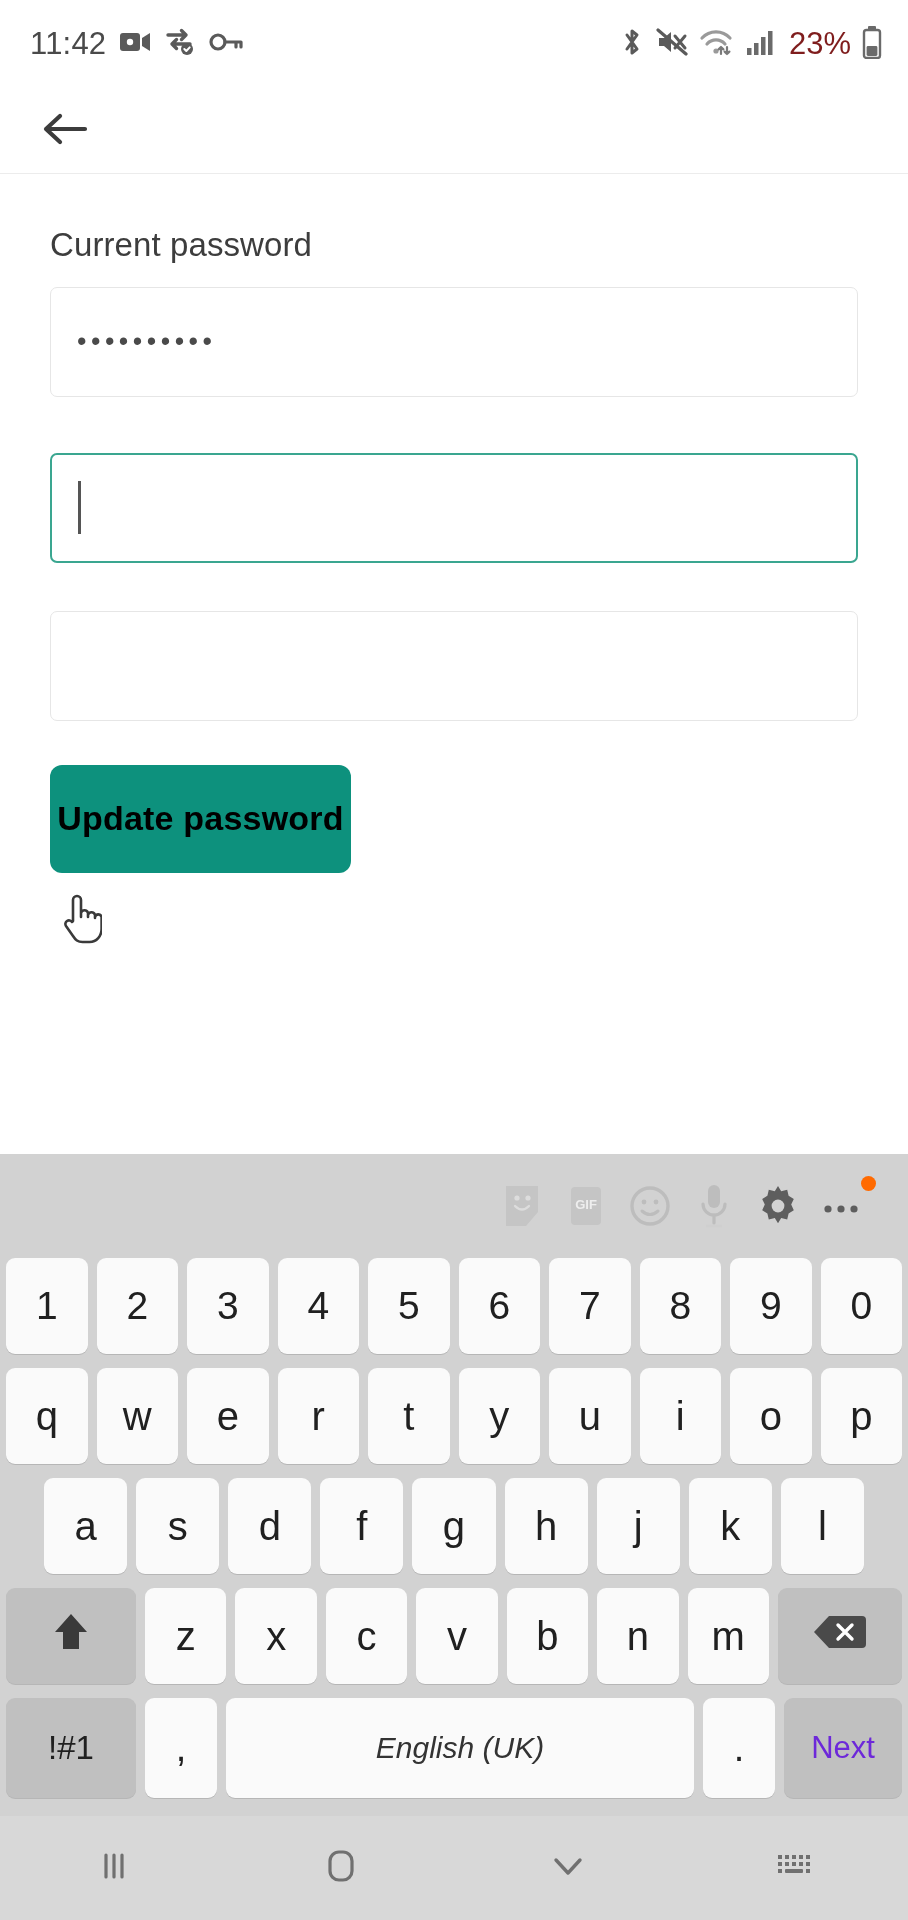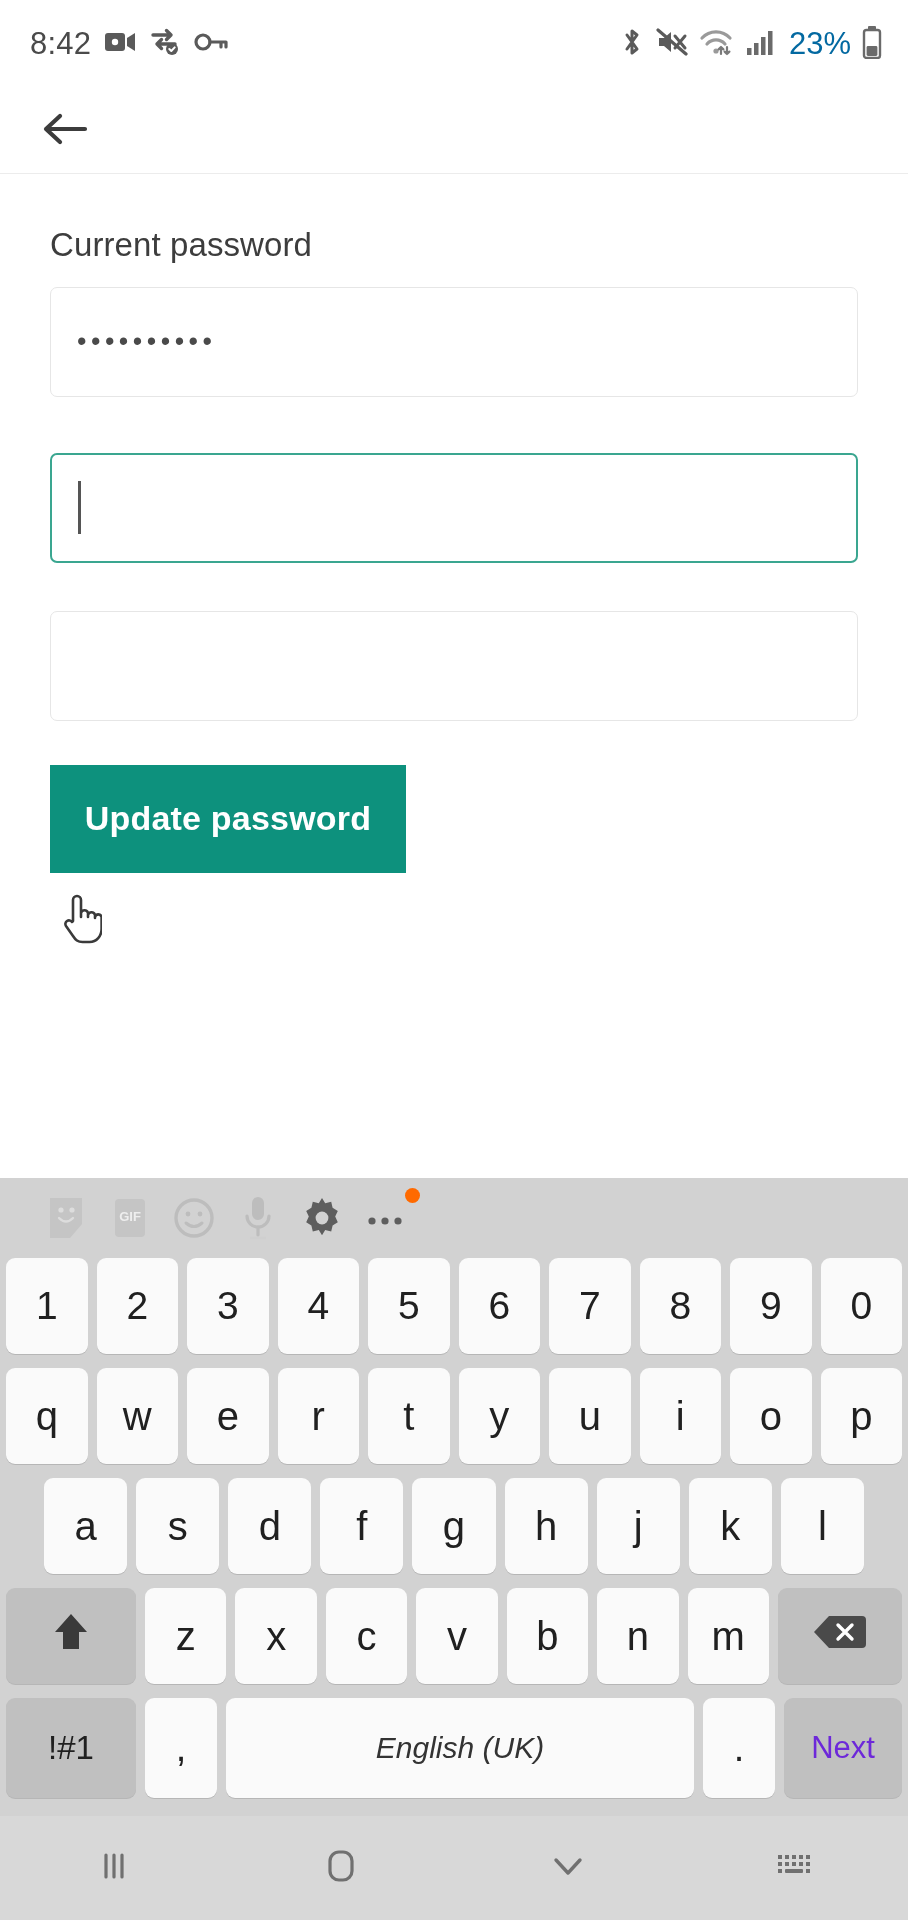--- a/index.html
+++ b/index.html
@@ -20,21 +20,21 @@
   .statusbar {
     height: 88px;
     display: flex; align-items: center;
     padding: 0 26px 0 30px;
     background: #ffffff;
     flex: 0 0 auto;
   }
   .sb-left { display: flex; align-items: center; gap: 13px; }
   .sb-clock { font-size: 31px; color: #4a4a4a; letter-spacing: .2px; }
   .sb-right { margin-left: auto; display: flex; align-items: center; gap: 11px; }
-  .sb-batt-pct { font-size: 31px; color: #0369a1; margin-left: 4px; }
+  .sb-batt-pct { font-size: 31px; color: #7f1d1d; margin-left: 4px; }
   .ico { display: block; }
 
   
   .appbar {
     height: 86px;
     display: flex; align-items: center;
     padding-left: 34px;
     background: #ffffff;
     border-bottom: 1px solid #ececec;
     flex: 0 0 auto;
@@ -84,24 +84,24 @@
     margin-top: 26px;
     font-size: 32px;
     color: #17a08a;
     letter-spacing: .1px;
   }
   .gap-lg { height: 34px; }
   .gap-md { height: 26px; }
   .submit {
     margin-top: 44px;
     height: 108px;
-    width: 356px;
+    width: 301px;
     background: #0d917d;
-    border: none; border-radius: 0;
-    color: #ffffff;
+    border: none; border-radius: 12px;
+    color: #000000;
     font-size: 34px; font-weight: 700;
     letter-spacing: .2px;
     font-family: "Liberation Sans", sans-serif;
   }
 
   
   .cursor-hand {
     position: absolute;
     left: 60px; top: 717px;
     width: 42px; height: 56px;
@@ -110,23 +110,23 @@
   }
 
   
   .keyboard {
     margin-top: auto;
     background: #d2d2d2;
     flex: 0 0 auto;
     padding-bottom: 4px;
   }
   .kb-toolbar {
-    height: 80px;
-    display: flex; align-items: center;
-    justify-content: flex-start;
+    height: 104px;
+    display: flex; align-items: center;
+    justify-content: flex-end;
     padding: 4px 34px;
   }
   .kb-tool { position: relative; width: 64px; height: 64px;
              display: flex; align-items: center; justify-content: center; }
   .badge-dot {
     position: absolute; top: 2px; right: -2px;
     width: 15px; height: 15px; border-radius: 50%;
     background: #ff6a00;
   }
   .kb-row {
@@ -175,21 +175,21 @@
     display: flex; align-items: center; justify-content: center;
   }
 </style>
 </head>
 <body>
 
 <div id="screen">
 
   <div class="statusbar">
     <div class="sb-left">
-      <span class="sb-clock">8:42</span>
+      <span class="sb-clock">11:42</span>
       <span class="ico">
         <svg width="32" height="30" viewBox="0 0 32 30">
             <rect x="1" y="6" width="20" height="18" rx="3" fill="#5a5a5a"></rect>
             <circle cx="11" cy="15" r="3.2" fill="#fff"></circle>
             <path d="M23 11 L31 6 L31 24 L23 19 Z" fill="#5a5a5a"></path>
           </svg>
       </span>
       <span class="ico">
         <svg width="32" height="30" viewBox="0 0 32 30">
             <path d="M4 8 h18 l-4.5-4.5 M22 8 l-4.5 4.5" stroke="#5a5a5a" stroke-width="3.4" fill="none" stroke-linecap="round" stroke-linejoin="round"></path>

